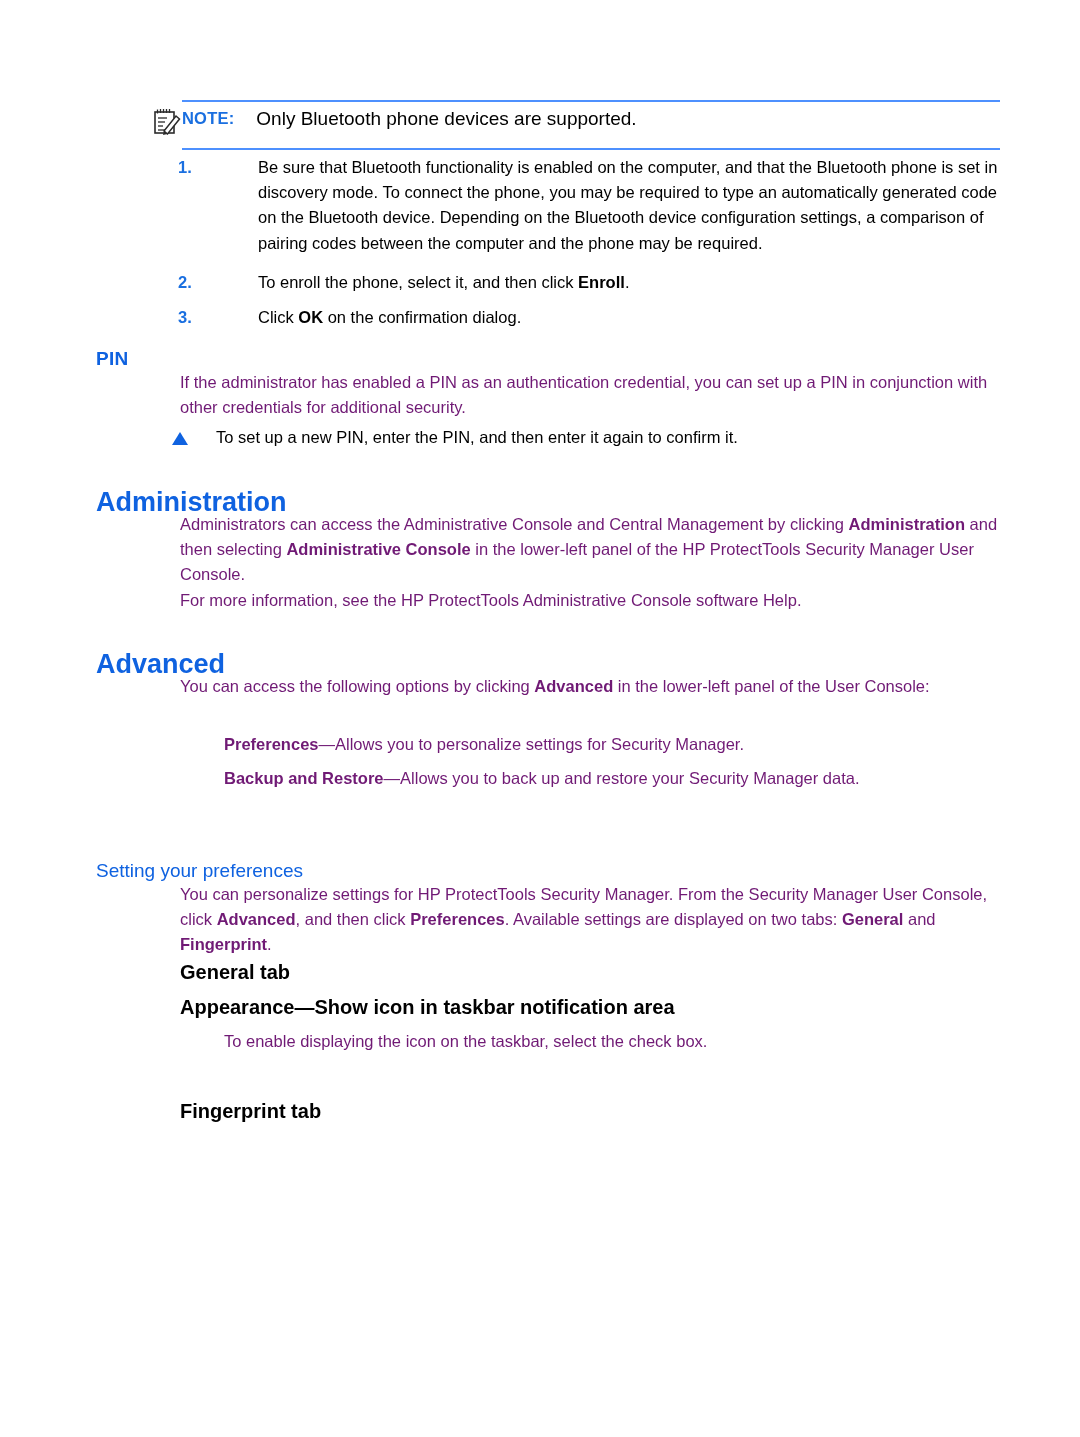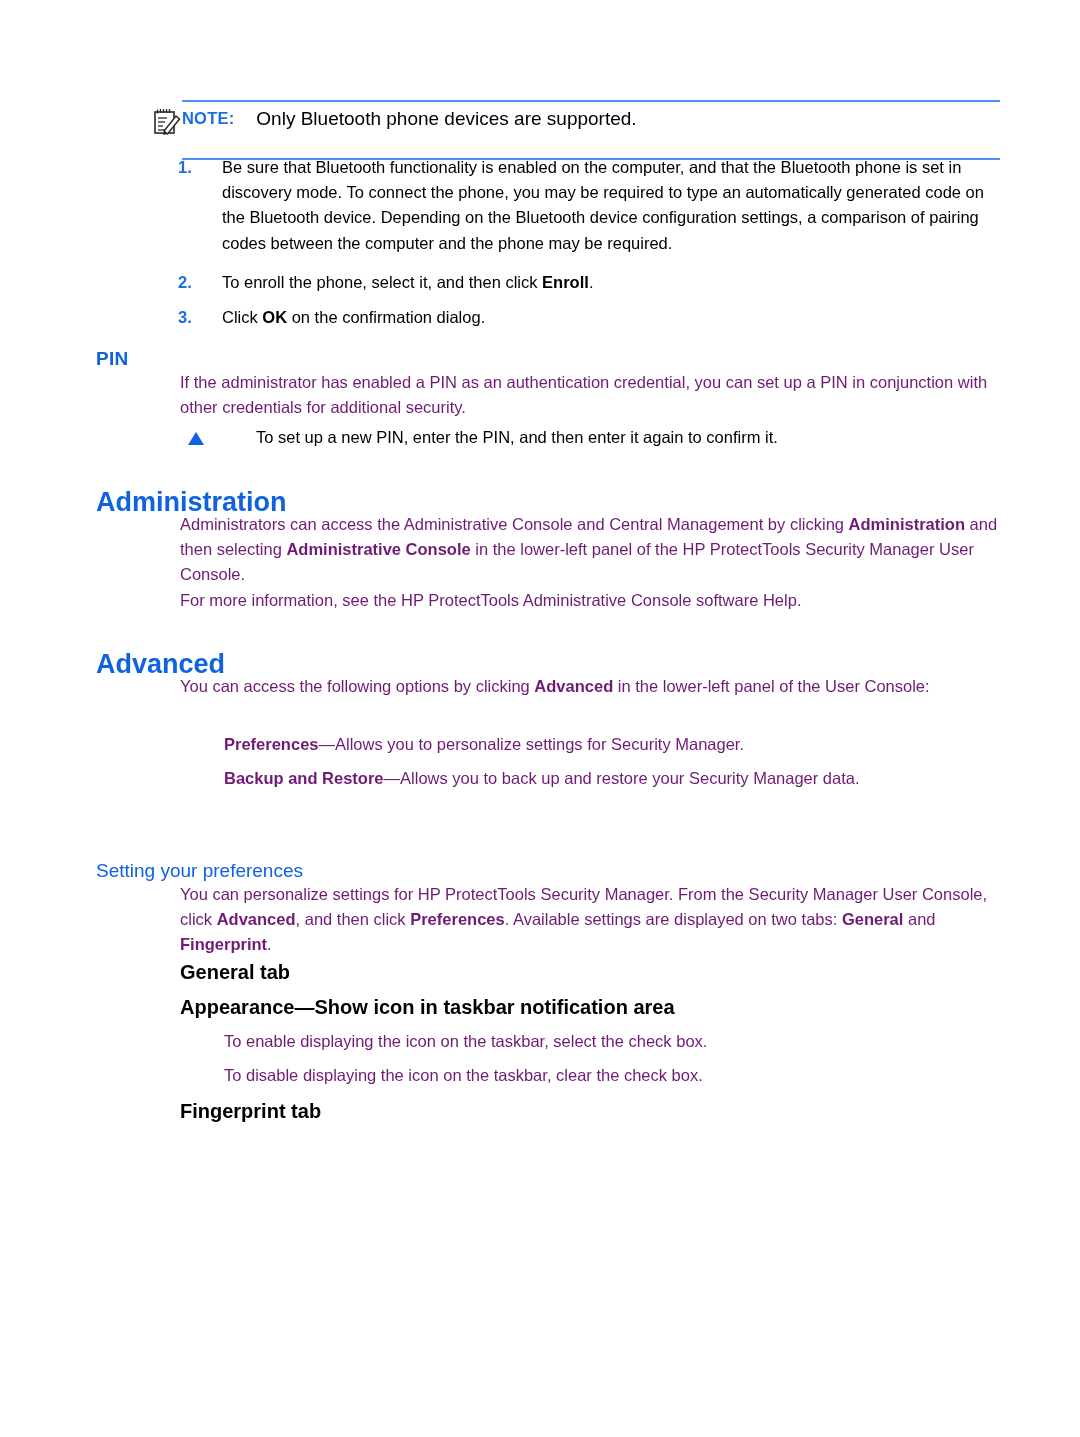--- a/index.html
+++ b/index.html
@@ -33,21 +33,21 @@
   }
   .note-rule {
     height: 2px;
     background: #4d90fe;
     margin-left: 30px;
     width: 818px;
   }
   .note-body {
     display: flex;
     align-items: flex-start;
-    padding: 6px 0 22px 0;
+    padding: 6px 0 12px 0;
   }
   .note-icon {
     width: 30px;
     height: 30px;
     flex: 0 0 30px;
     margin-top: -2px;
   }
   .note-label {
     color: #1a6fe0;
     font-weight: bold;
@@ -84,21 +84,21 @@
     margin-bottom: 10px;
     font-size: 16.5px;
     line-height: 25.2px;
   }
   .num-marker {
     color: #1a6fe0;
     font-weight: bold;
     width: 44px;
     flex: 0 0 44px;
   }
-  .num-body { flex: 1 1 auto; }
+  .num-body { flex: 1 1 auto; margin-left: 36px; }
 
   
   .tri-item {
     position: absolute;
     display: flex;
     align-items: flex-start;
     font-size: 16.5px;
     line-height: 25.2px;
   }
   .tri-marker {
@@ -206,21 +206,21 @@
     <div class="num-item">
       <span class="num-marker">3.</span>
       <span class="num-body"><span>Click </span><b>OK</b><span> on the confirmation dialog.</span></span>
     </div>
   </div>
 
   <h2 class="h-minor" style="top:331px;">PIN</h2>
 
   <p class="body-text" style="left:180px; top:370px; width:822px; margin:0;">If the administrator has enabled a PIN as an authentication credential, you can set up a PIN in conjunction with other credentials for additional security.</p>
 
-  <div class="tri-item" style="left:188px; top:425px; width:822px;gap:24px;">
+  <div class="tri-item" style="left:172px; top:425px; width:822px;">
     <span class="tri-marker">
         <i class="tri-glyph"></i>
       </span>
     <span>To set up a new PIN, enter the PIN, and then enter it again to confirm it.</span>
   </div>
 
   <h1 class="h-major" style="top:468px;">Administration</h1>
 
   <p class="body-text" style="left:180px; top:512px; width:822px; margin:0;"><span>Administrators can access the Administrative Console and Central Management by clicking </span><b>Administration</b><span> and then selecting </span><b>Administrative Console</b><span> in the lower-left panel of the HP ProtectTools Security Manager User Console.</span></p>
 
@@ -238,21 +238,20 @@
   <h2 class="h-sub" style="top:843px;">Setting your preferences</h2>
 
   <p class="body-text" style="left:180px; top:882px; width:826px; margin:0;"><span>You can personalize settings for HP ProtectTools Security Manager. From the Security Manager User Console, click </span><b>Advanced</b><span>, and then click </span><b>Preferences</b><span>. Available settings are displayed on two tabs: </span><b>General</b><span> and </span><b>Fingerprint</b><span>.</span></p>
 
   <div class="bold-lead" style="top:960px;">General tab</div>
 
   <div class="bold-lead" style="top:995px;">Appearance—Show icon in taskbar notification area</div>
 
   <p class="body-text" style="left:224px; top:1029px; width:778px; margin:0;">To enable displaying the icon on the taskbar, select the check box.</p>
 
-  <p class="body-text" style="left:224px; top:1063px; width:778px; margin:0;">To disable displaying the icon on the taskbar, clear the check box.</p>
 
   <div class="bold-lead" style="top:1099px;">Fingerprint tab</div>
 
   <div class="footer">
     <span>My Logons</span><span class="pg">35</span>
   </div>
 
 </div>
 
 </body></html>

